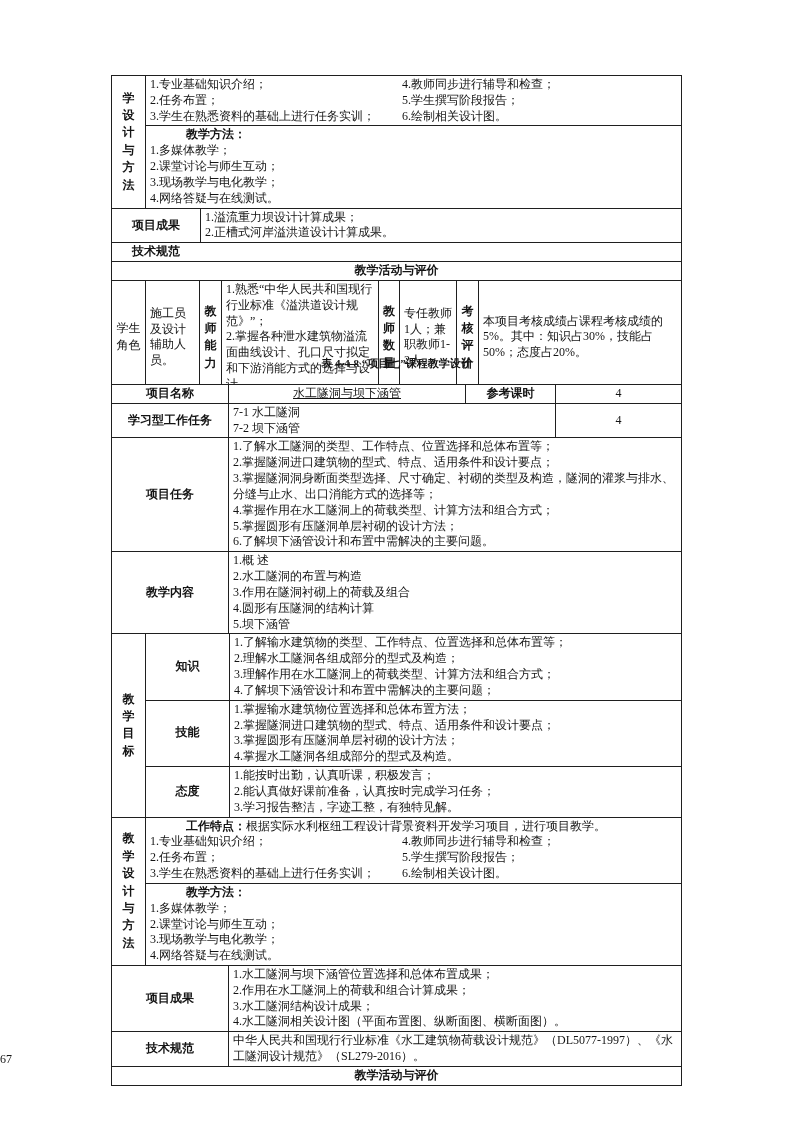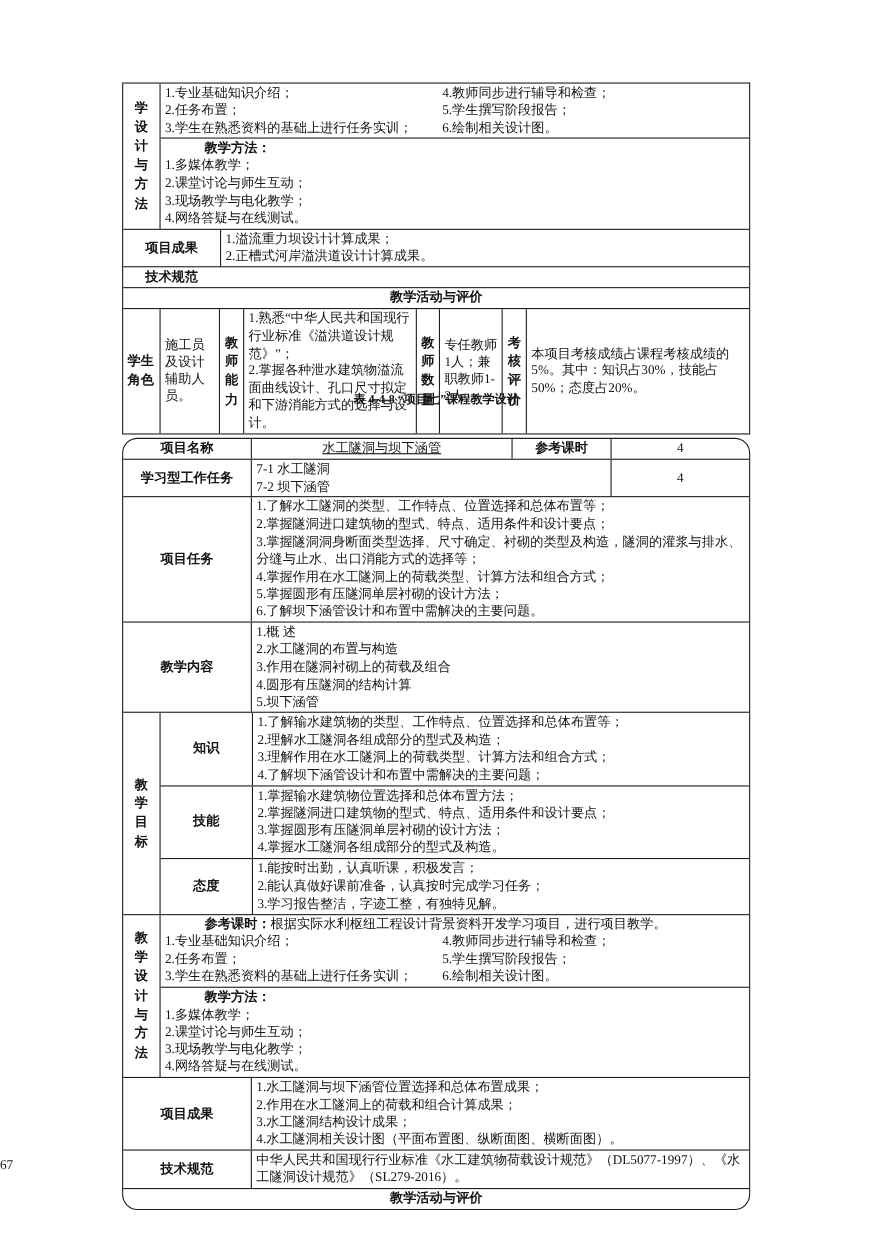--- a/index.html
+++ b/index.html
@@ -10,21 +10,21 @@
   .trow:first-child{border-top:none;}
   .cell{border-left:1px solid #1f1f1f;padding:1px 4px;box-sizing:border-box;min-width:0;}
   .trow > .cell:first-child, .subrow > .cell:first-child{border-left:none;}
   .label{display:flex;align-items:center;justify-content:center;font-weight:bold;text-align:center;}
   .stackcell{padding:0;display:flex;flex-direction:column;flex:1;}
   .subrow{display:flex;border-top:1px solid #1f1f1f;align-items:stretch;flex:1;}
   .subrow:first-child{border-top:none;}
   .subpad{padding:1px 4px;}
   .lines{white-space:pre-line;}
   .vtext{width:1.18em;margin:11px auto;word-break:break-all;text-align:center;font-weight:bold;line-height:1.45;}
-  .vtext2{width:2.2em;margin:13px auto;text-align:left;font-weight:bold;line-height:1.45;}
+  .vtext2{width:2.2em;margin:13px auto;text-align:center;font-weight:normal;line-height:1.45;}
   .flex1{flex:1;}
   .w33{flex:0 0 33px;} .w54{flex:0 0 54px;} .w22{flex:0 0 22px;} .w157{flex:0 0 157px;}
   .w21{flex:0 0 21px;font-family:Liberation Serif, serif;} .w57{flex:0 0 57px;} .w88{flex:0 0 88px;} .w116{flex:0 0 116px;}
   .w237{flex:0 0 237px;text-decoration:underline;} .w90{flex:0 0 90px;} .w83{flex:0 0 83px;}
   .center{justify-content:center;text-align:center;display:flex;align-items:center;}
   .vmid{display:flex;flex-direction:column;justify-content:center;}
   .twocol{display:flex;}
   .twocol .colL{flex:0 0 252px;}
   .twocol .colR{flex:1;}
   .fullhdr{flex:1;text-align:center;font-weight:bold;padding:1px 4px;}
@@ -96,21 +96,21 @@
       <div class="cell w57 vmid">专任教师1人；兼职教师1-2人。</div>
       <div class="cell label w22">
         <div class="vtext">考核评价</div>
       </div>
       <div class="cell flex1 vmid">本项目考核成绩占课程考核成绩的5%。其中：知识占30%，技能占50%；态度占20%。</div>
     </div>
   </div>
 
   <div class="doc-title">表 4-4-8 “项目七”课程教学设计</div>
 
-  <div class="tbl" style="top:398px;border-radius:14px;">
+  <div class="tbl" style="top:384px;">
 
     <div class="trow">
       <div class="cell label w116">项目名称</div>
       <div class="cell w237 center">水工隧洞与坝下涵管</div>
       <div class="cell label w90">参考课时</div>
       <div class="cell flex1 center">4</div>
     </div>
 
     <div class="trow">
       <div class="cell label w116">学习型工作任务</div>
@@ -166,21 +166,21 @@
       </div>
     </div>
 
     <div class="trow">
       <div class="cell label w33">
         <div class="vtext">教学设计与方法</div>
       </div>
       <div class="cell stackcell">
         <div class="subrow">
           <div class="subpad flex1">
-            <div><b>参考课时：</b><span>根据实际水利枢纽工程设计背景资料开发学习项目，进行项目教学。</span></div>
+            <div><b>工作特点：</b><span>根据实际水利枢纽工程设计背景资料开发学习项目，进行项目教学。</span></div>
             <div class="twocol">
               <div class="colL lines">1.专业基础知识介绍；
 2.任务布置；
 3.学生在熟悉资料的基础上进行任务实训；</div>
               <div class="colR lines">4.教师同步进行辅导和检查；
 5.学生撰写阶段报告；
 6.绘制相关设计图。</div>
             </div>
           </div>
         </div>

